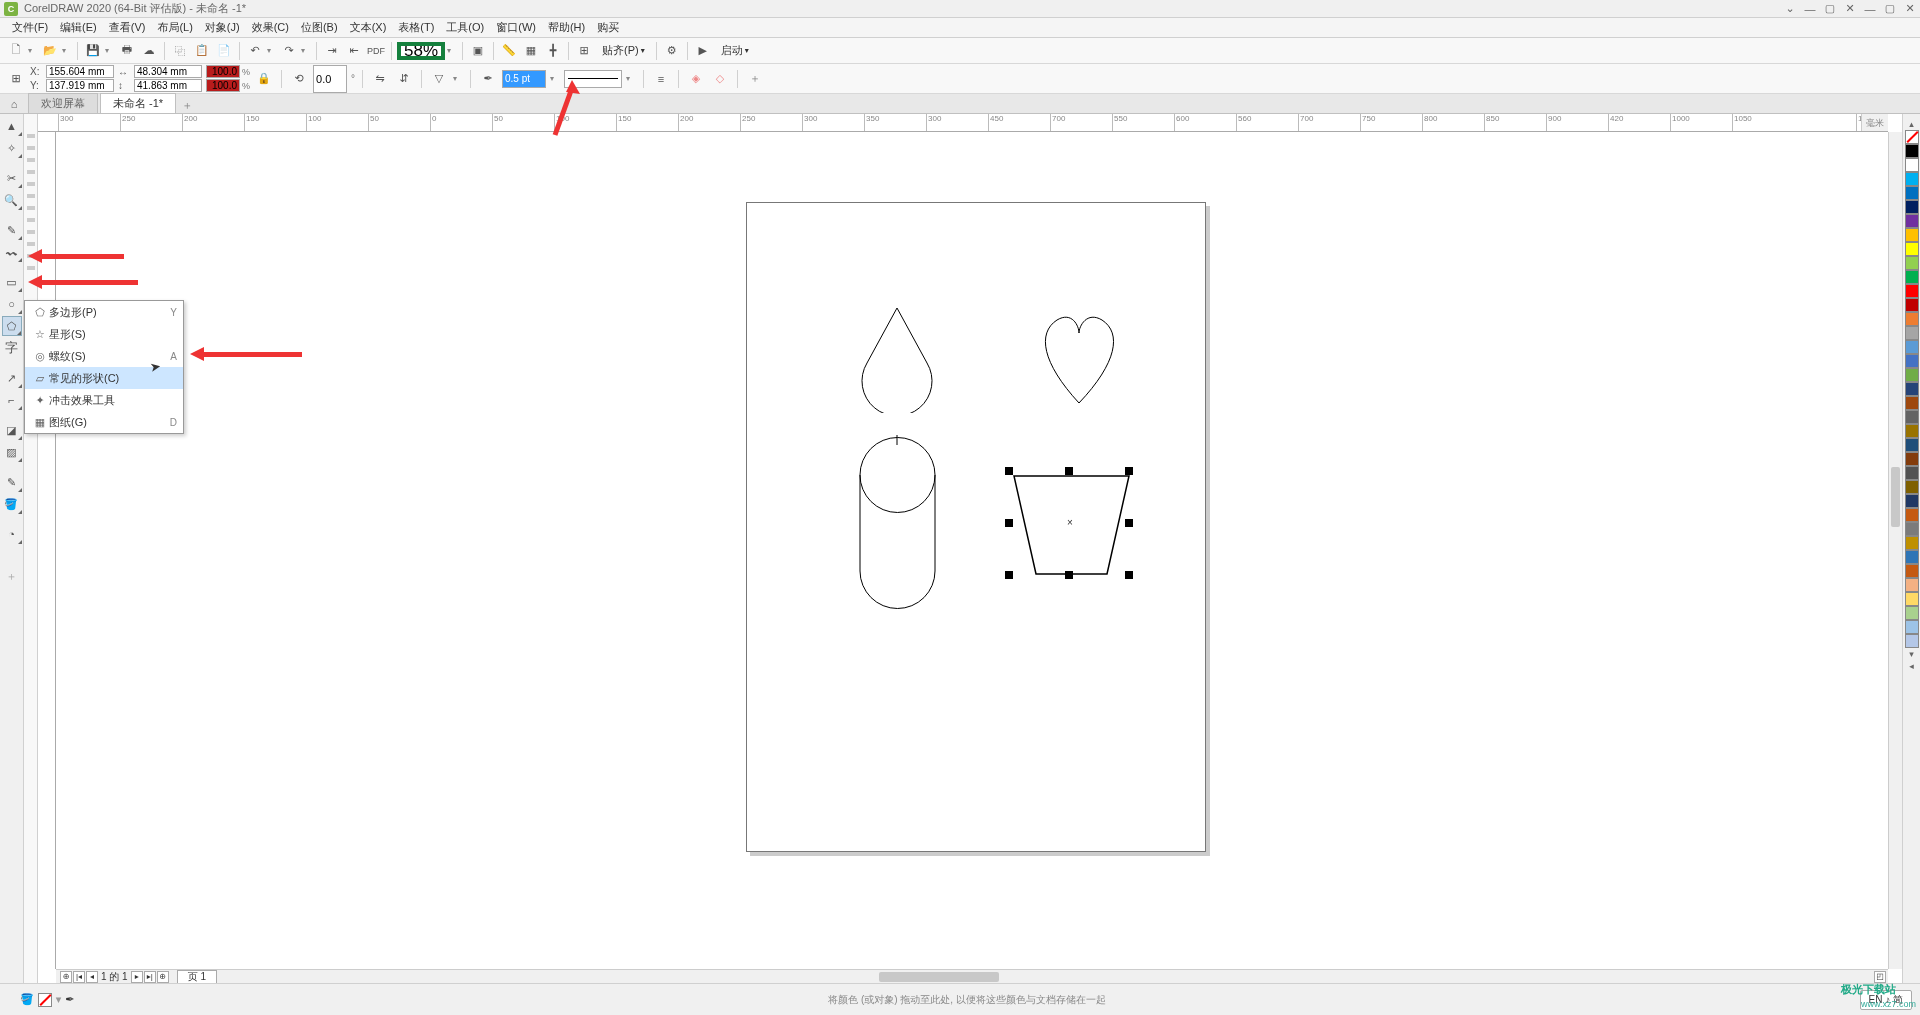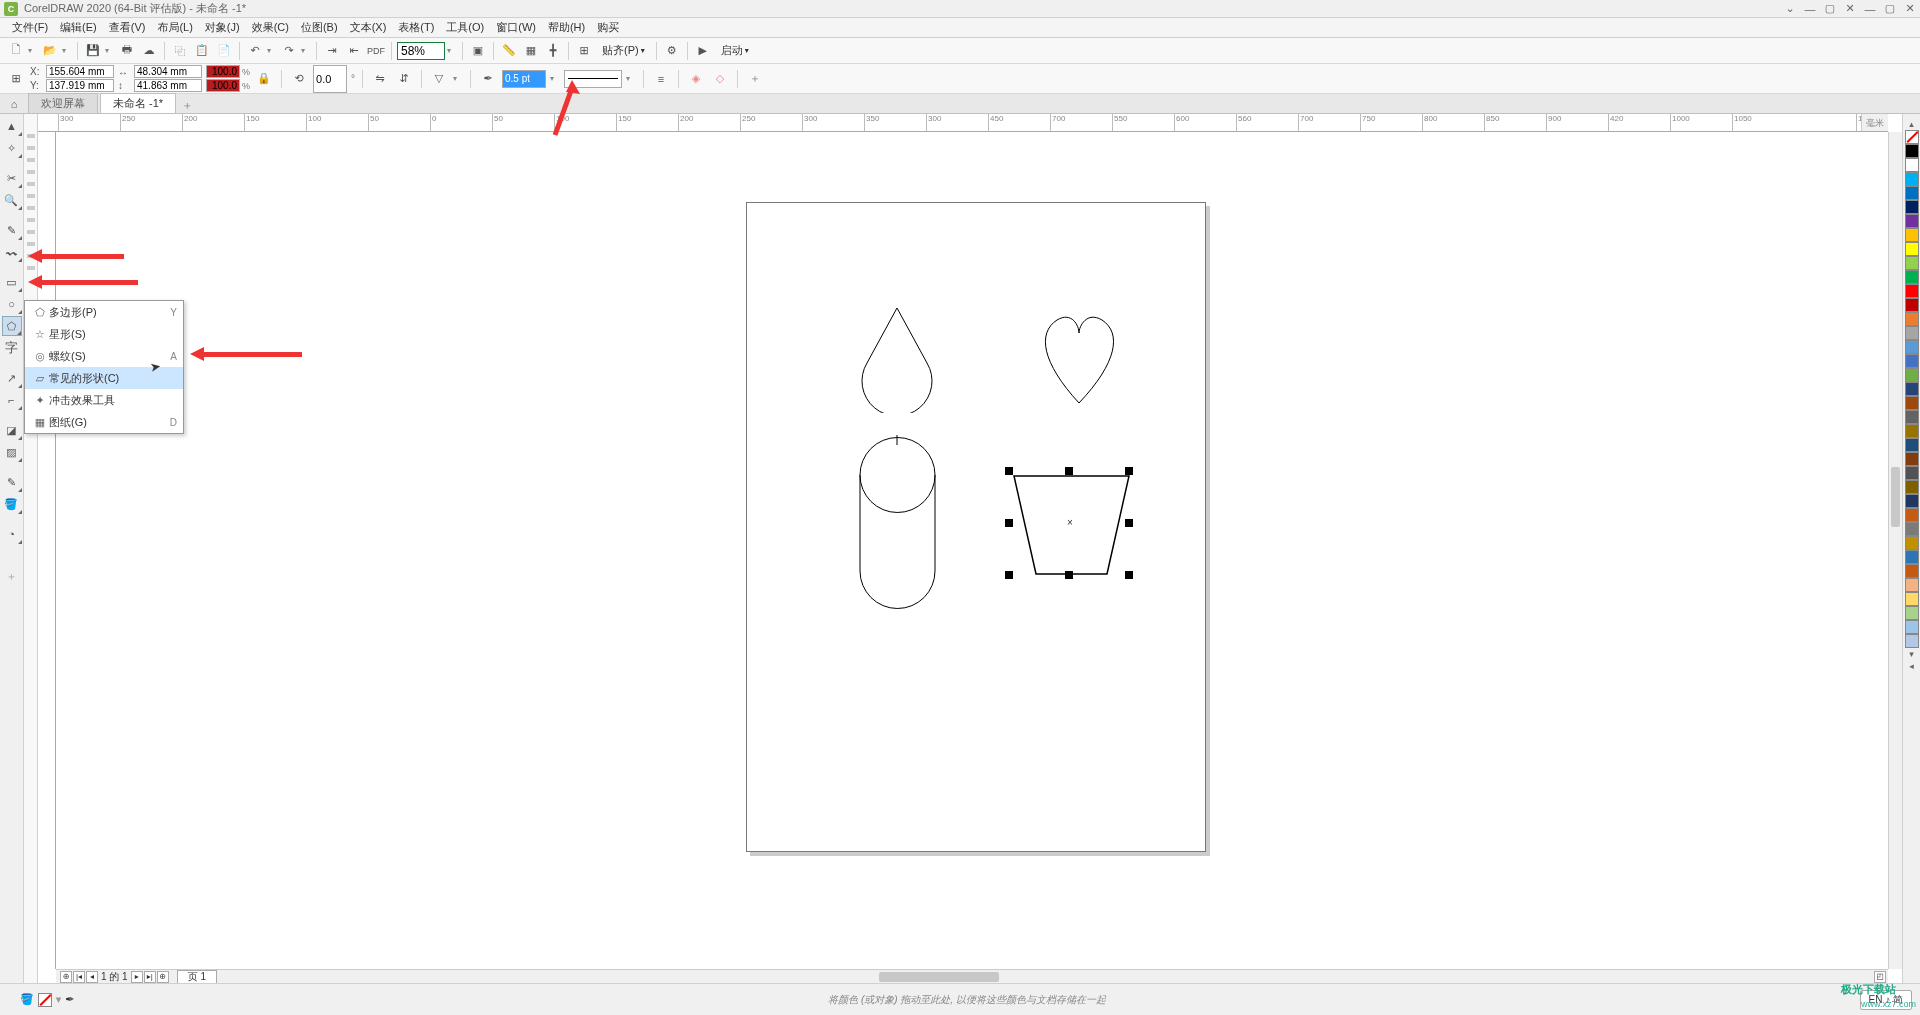--- a/index.html
+++ b/index.html
@@ -14,21 +14,21 @@
 
 
 .menu-bar { height: 20px; background: #f5f5f5; display: flex; align-items: center; padding-left: 6px; border-bottom: 1px solid #d0d0d0; }
 .menu-item { padding: 0 6px; font-size: 11px; color: #333; cursor: pointer; }
 
 
 .toolbar1 { height: 26px; background: #f8f8f8; display: flex; align-items: center; padding-left: 6px; border-bottom: 1px solid #d8d8d8; gap: 2px; }
 .tb-btn { width: 20px; height: 20px; display: flex; align-items: center; justify-content: center; color: #555; cursor: pointer; border-radius: 2px; }
 .tb-sep { width: 1px; height: 18px; background: #d0d0d0; margin: 0 3px; }
 .tb-dd { width: 10px; font-size: 8px; color: #888; cursor: pointer; }
-.zoom-input { width: 48px; height: 18px; border: 1px solid #15803d; font-size: 12px; padding: 0 3px; background: #fff; }
+.zoom-input { width: 48px; height: 18px; border: 4px solid #15803d; font-size: 17px; padding: 0 3px; background: #fff; }
 .tb-label-btn { padding: 0 6px; height: 20px; display: flex; align-items: center; font-size: 11px; color: #333; cursor: pointer; gap: 2px; }
 
 
 .toolbar2 { height: 30px; background: #f8f8f8; display: flex; align-items: center; padding-left: 6px; border-bottom: 1px solid #d8d8d8; gap: 4px; }
 .coord-box { display: flex; flex-direction: column; gap: 1px; }
 .coord-row { display: flex; align-items: center; gap: 2px; }
 .coord-lbl { width: 14px; font-size: 10px; color: #555; }
 .coord-input { width: 68px; height: 13px; border: 1px solid #aaa; font-size: 10px; padding: 0 2px; background: #fff; }
 .pct-input { width: 34px; height: 13px; border: 1px solid #aaa; font-size: 10px; padding: 0 2px; background: #b91c1c; text-align: right; }
 .rot-input { width: 34px; height: 28px; border: 1px solid #aaa; font-size: 11px; padding: 0 2px; background: #fff; }
@@ -89,21 +89,21 @@
 .scroll-h-area { position: absolute; left: 18px; right: 14px; bottom: 0; height: 14px; background: #f0f0f0; border-top: 1px solid #ccc; display: flex; align-items: center; }
 .page-nav { display: flex; align-items: center; gap: 1px; padding: 0 4px; }
 .pn-btn { width: 12px; height: 12px; border: 1px solid #aaa; background: #fff; font-size: 8px; display: flex; align-items: center; justify-content: center; cursor: pointer; }
 .pn-txt { padding: 0 2px; font-size: 10px; }
 .page-tab { padding: 0 10px; height: 14px; background: #fff; border: 1px solid #aaa; font-size: 10px; display: flex; align-items: center; margin-left: 4px; }
 .scroll-h { flex: 1; height: 12px; background: #f0f0f0; position: relative; }
 .scroll-h .thumb { position: absolute; top: 1px; bottom: 1px; left: 40%; width: 120px; background: #c8c8c8; border-radius: 2px; }
 
 
 .status-bar { position: absolute; bottom: 0; left: 0; right: 0; height: 32px; background: #f0f0f0; border-top: 1px solid #d0d0d0; display: flex; align-items: center; padding: 0 8px; }
-.status-hint { flex: 1; text-align: center; font-size: 10px; color: #888; font-style: italic; }
+.status-hint { flex: 1; text-align: center; font-size: 10px; color: #888; }
 .lang-ind { padding: 2px 8px; border: 1px solid #aaa; background: #fff; font-size: 10px; border-radius: 2px; }
 .status-fill { display: flex; align-items: center; gap: 4px; margin-left: 12px; }
 .fill-sw { width: 14px; height: 14px; border: 1px solid #888; background: #fff; position: relative; }
 .fill-none::after { content: ""; position: absolute; left: -1px; top: 5px; width: 15px; border-top: 2px solid red; transform: rotate(-45deg); }
 .watermark { position: absolute; right: 4px; bottom: 6px; font-size: 11px; color: #2a8; }
 .watermark b { color: #2a8; font-weight: bold; }
 
 
 .red-arrow { position: absolute; z-index: 200; }
 .arrow-line { background: #e33; height: 5px; position: absolute; }

